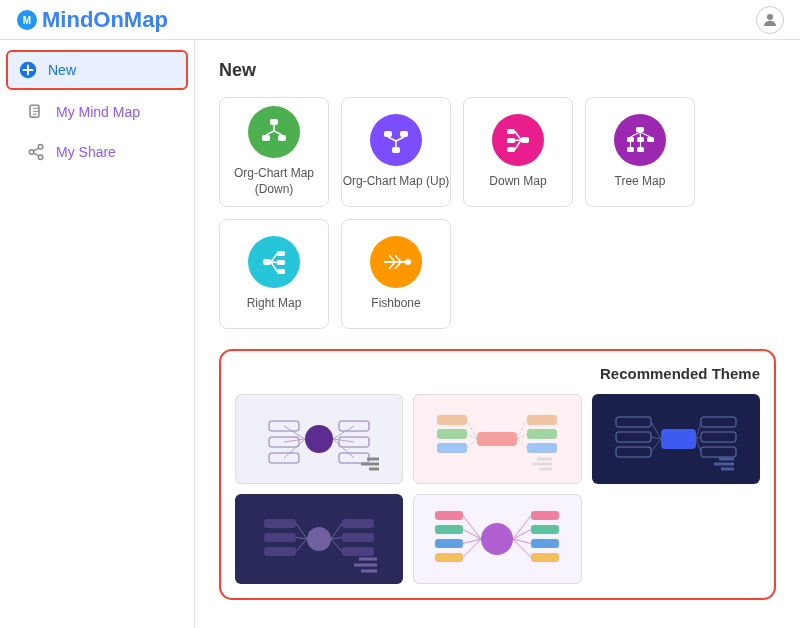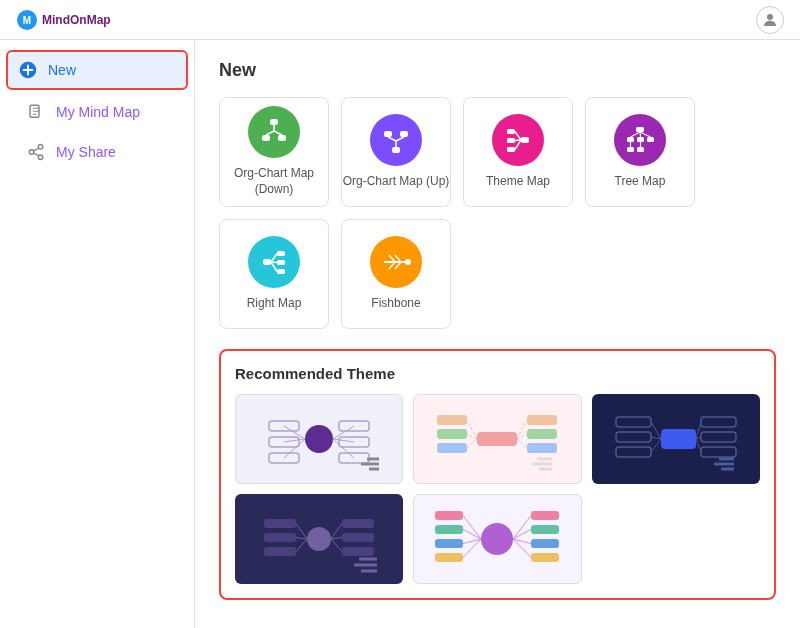--- a/index.html
+++ b/index.html
@@ -104,22 +104,23 @@
     .map-label {
       font-size: 12px;
       color: #555;
       text-align: center;
       line-height: 1.3;
     }
 
     
     .recommended-section {
       border: 2px solid #f44336;
-      border-radius: 8px;
+      border-radius: 13px;
       padding: 14px;
+      text-align: right;
     }
     .rec-title {
       font-size: 15px;
       font-weight: 600;
       color: #333;
       margin-bottom: 12px;
     }
     .theme-grid {
       display: grid;
       grid-template-columns: repeat(3, 1fr);
@@ -157,21 +158,21 @@
   </style>
 </head>
 <body>
 
 <div class="header">
   <div class="logo">
     <svg width="22" height="22" viewBox="0 0 22 22">
       <circle cx="11" cy="11" r="10" fill="#2196F3"></circle>
       <text x="11" y="15" text-anchor="middle" fill="white" font-size="10" font-weight="bold">M</text>
     </svg>
-    <span style="color:#701a75; font-weight:700; font-size:12px;">MindOnMap</span>
+    <span style="color:#3b82f6; font-weight:700; font-size:22px;">MindOnMap</span>
   </div>
   <div class="user-avatar">
     <svg width="18" height="18" viewBox="0 0 24 24">
       <circle cx="12" cy="8" r="4" fill="#888"></circle>
       <path d="M4 20c0-4 3.6-7 8-7s8 3 8 7" fill="#888"></path>
     </svg>
   </div>
 </div>
 
 <div class="main-layout">
@@ -253,21 +254,21 @@
           <svg width="30" height="30" viewBox="0 0 30 30">
             <rect x="18" y="12" width="8" height="6" rx="2" fill="white"></rect>
             <rect x="4" y="4" width="8" height="5" rx="1.5" fill="white"></rect>
             <rect x="4" y="13" width="8" height="5" rx="1.5" fill="white"></rect>
             <rect x="4" y="22" width="8" height="5" rx="1.5" fill="white"></rect>
             <line x1="18" y1="15" x2="12" y2="6.5" stroke="white" stroke-width="1.5"></line>
             <line x1="18" y1="15" x2="12" y2="15.5" stroke="white" stroke-width="1.5"></line>
             <line x1="18" y1="15" x2="12" y2="24.5" stroke="white" stroke-width="1.5"></line>
           </svg>
         </div>
-        <span class="map-label">Theme Map</span>
+        <span class="map-label">Down Map</span>
       </div>
 
       <div class="map-item">
         <div class="map-icon-circle" style="background:#9c27b0;">
           <svg width="30" height="30" viewBox="0 0 30 30">
             <rect x="11" y="2" width="8" height="5" rx="1.5" fill="white"></rect>
             <rect x="2" y="12" width="7" height="5" rx="1.5" fill="white"></rect>
             <rect x="12" y="12" width="7" height="5" rx="1.5" fill="white"></rect>
             <rect x="22" y="12" width="7" height="5" rx="1.5" fill="white"></rect>
             <rect x="2" y="22" width="7" height="5" rx="1.5" fill="white"></rect>

